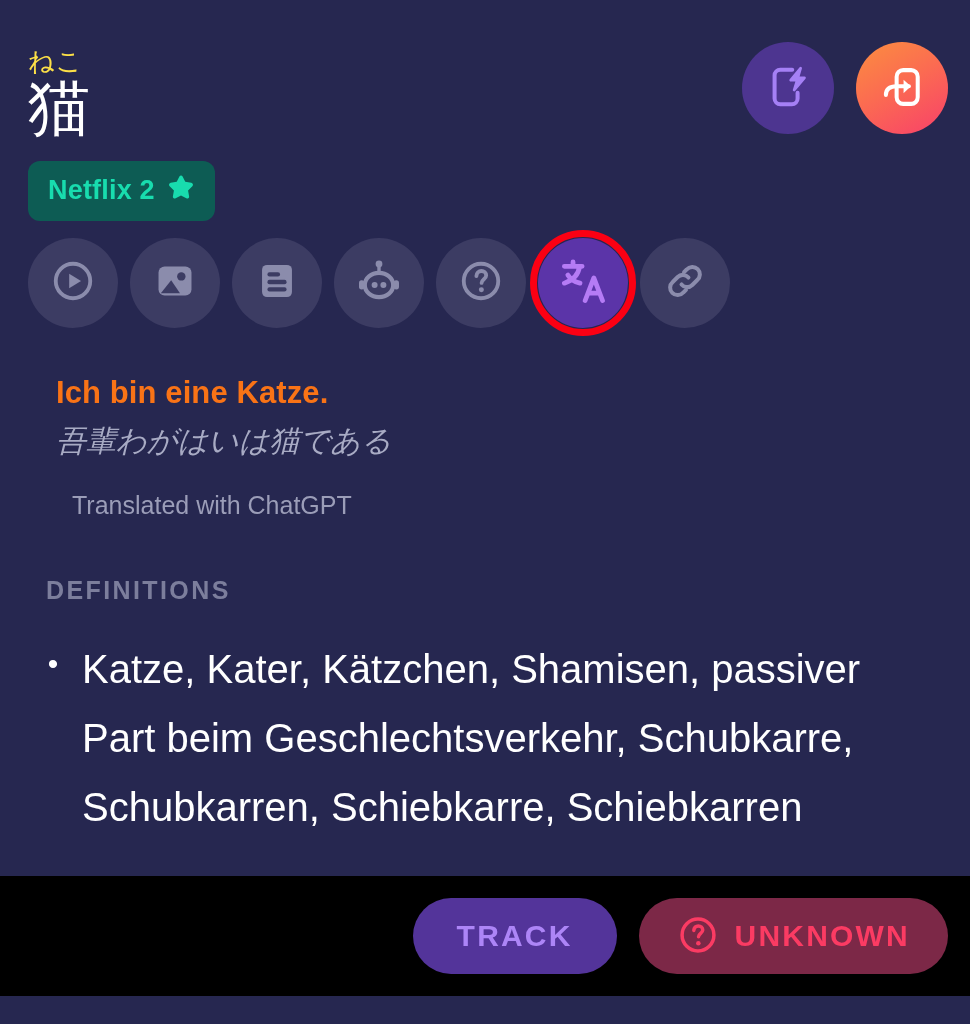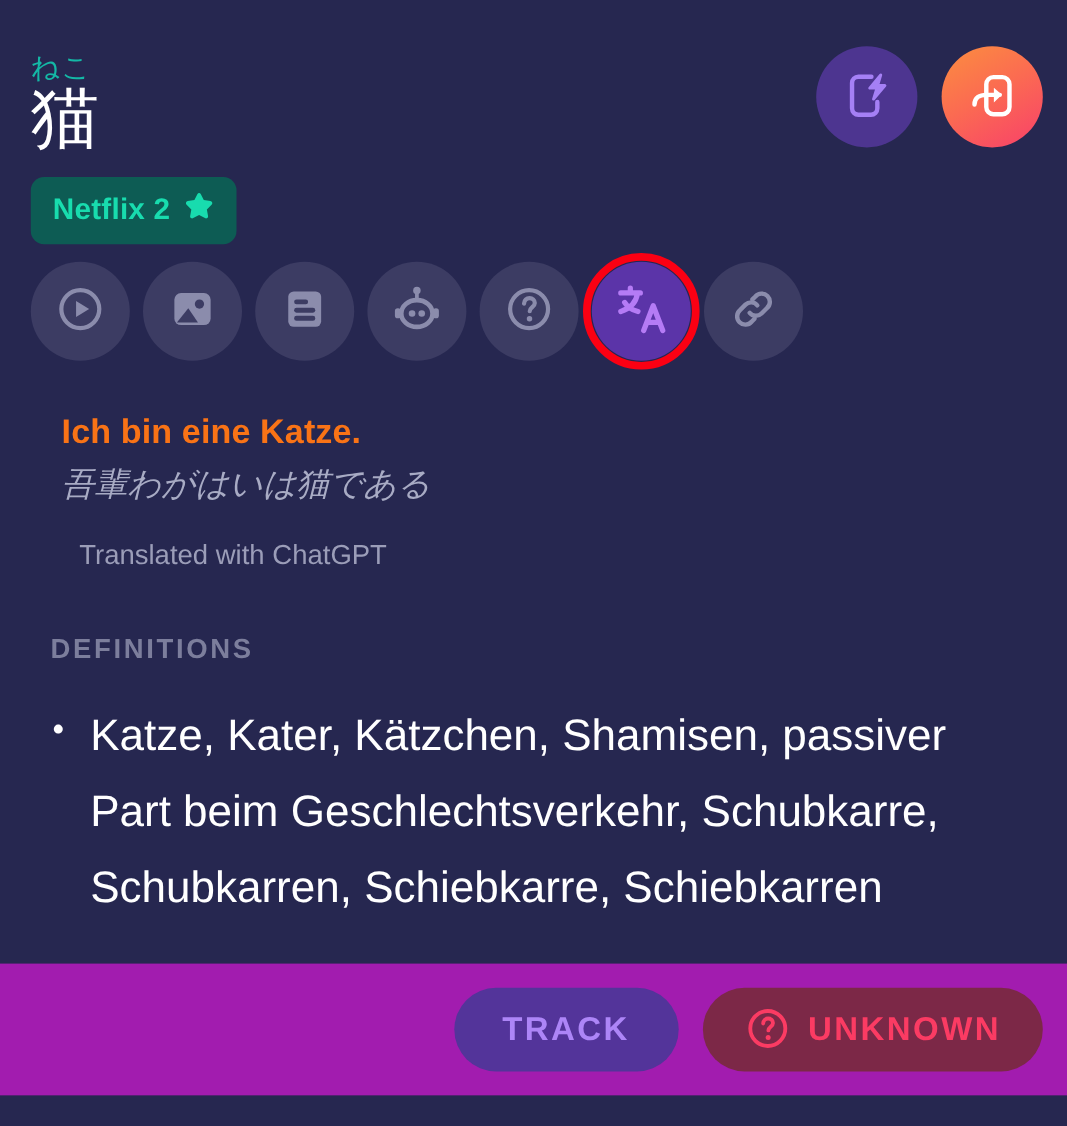--- a/index.html
+++ b/index.html
@@ -35,21 +35,21 @@
   .title-block {
     position: absolute;
     left: 28px;
     top: 48px;
   }
 
   .furigana {
     font-size: 26px;
     line-height: 1;
     font-weight: 400;
-    color: #14b8a6;
+    color: #fde047;
     letter-spacing: 1px;
   }
 
   .headword {
     font-size: 62px;
     line-height: 1.02;
     font-weight: 400;
     color: #ffffff;
     margin-top: 2px;
   }
@@ -197,21 +197,21 @@
     color: #ffffff;
     font-weight: 400;
   }
 
   
   .bottom-bar {
     position: absolute;
     left: 0; right: 0;
     bottom: 28px;
     height: 120px;
-    background: #a21caf;
+    background: #000000;
     display: flex;
     align-items: center;
     justify-content: flex-end;
     gap: 22px;
     padding-right: 22px;
   }
   .pill {
     border: none;
     border-radius: 40px;
     height: 76px;

